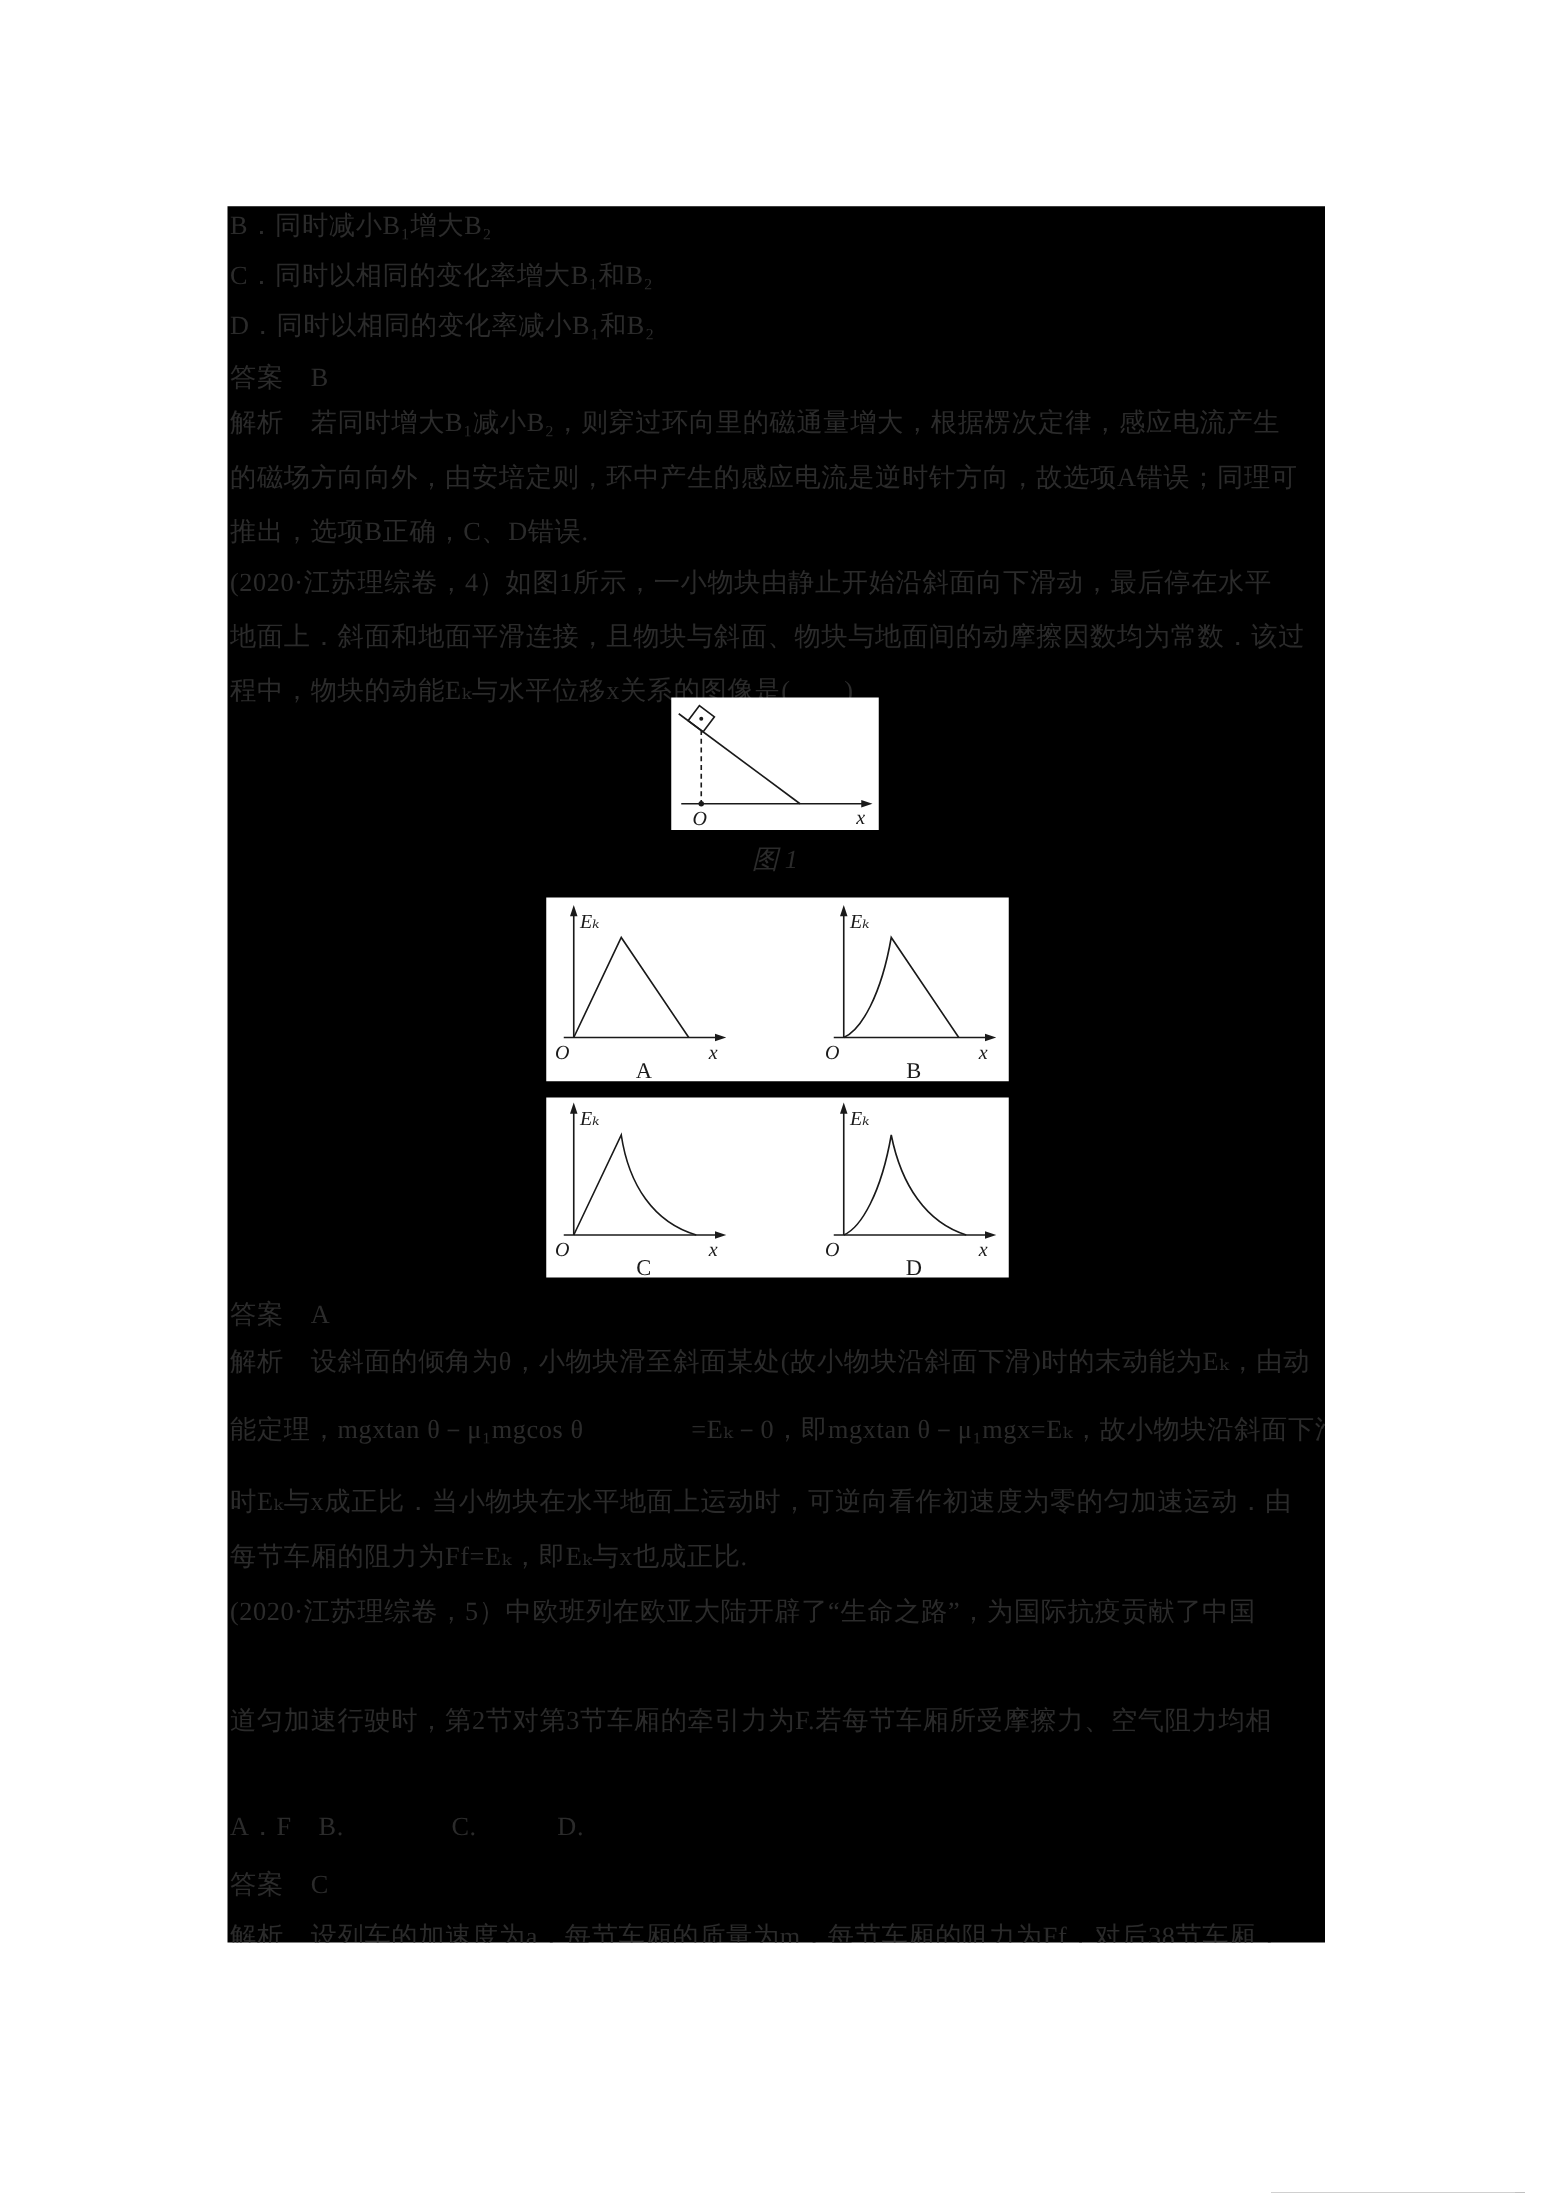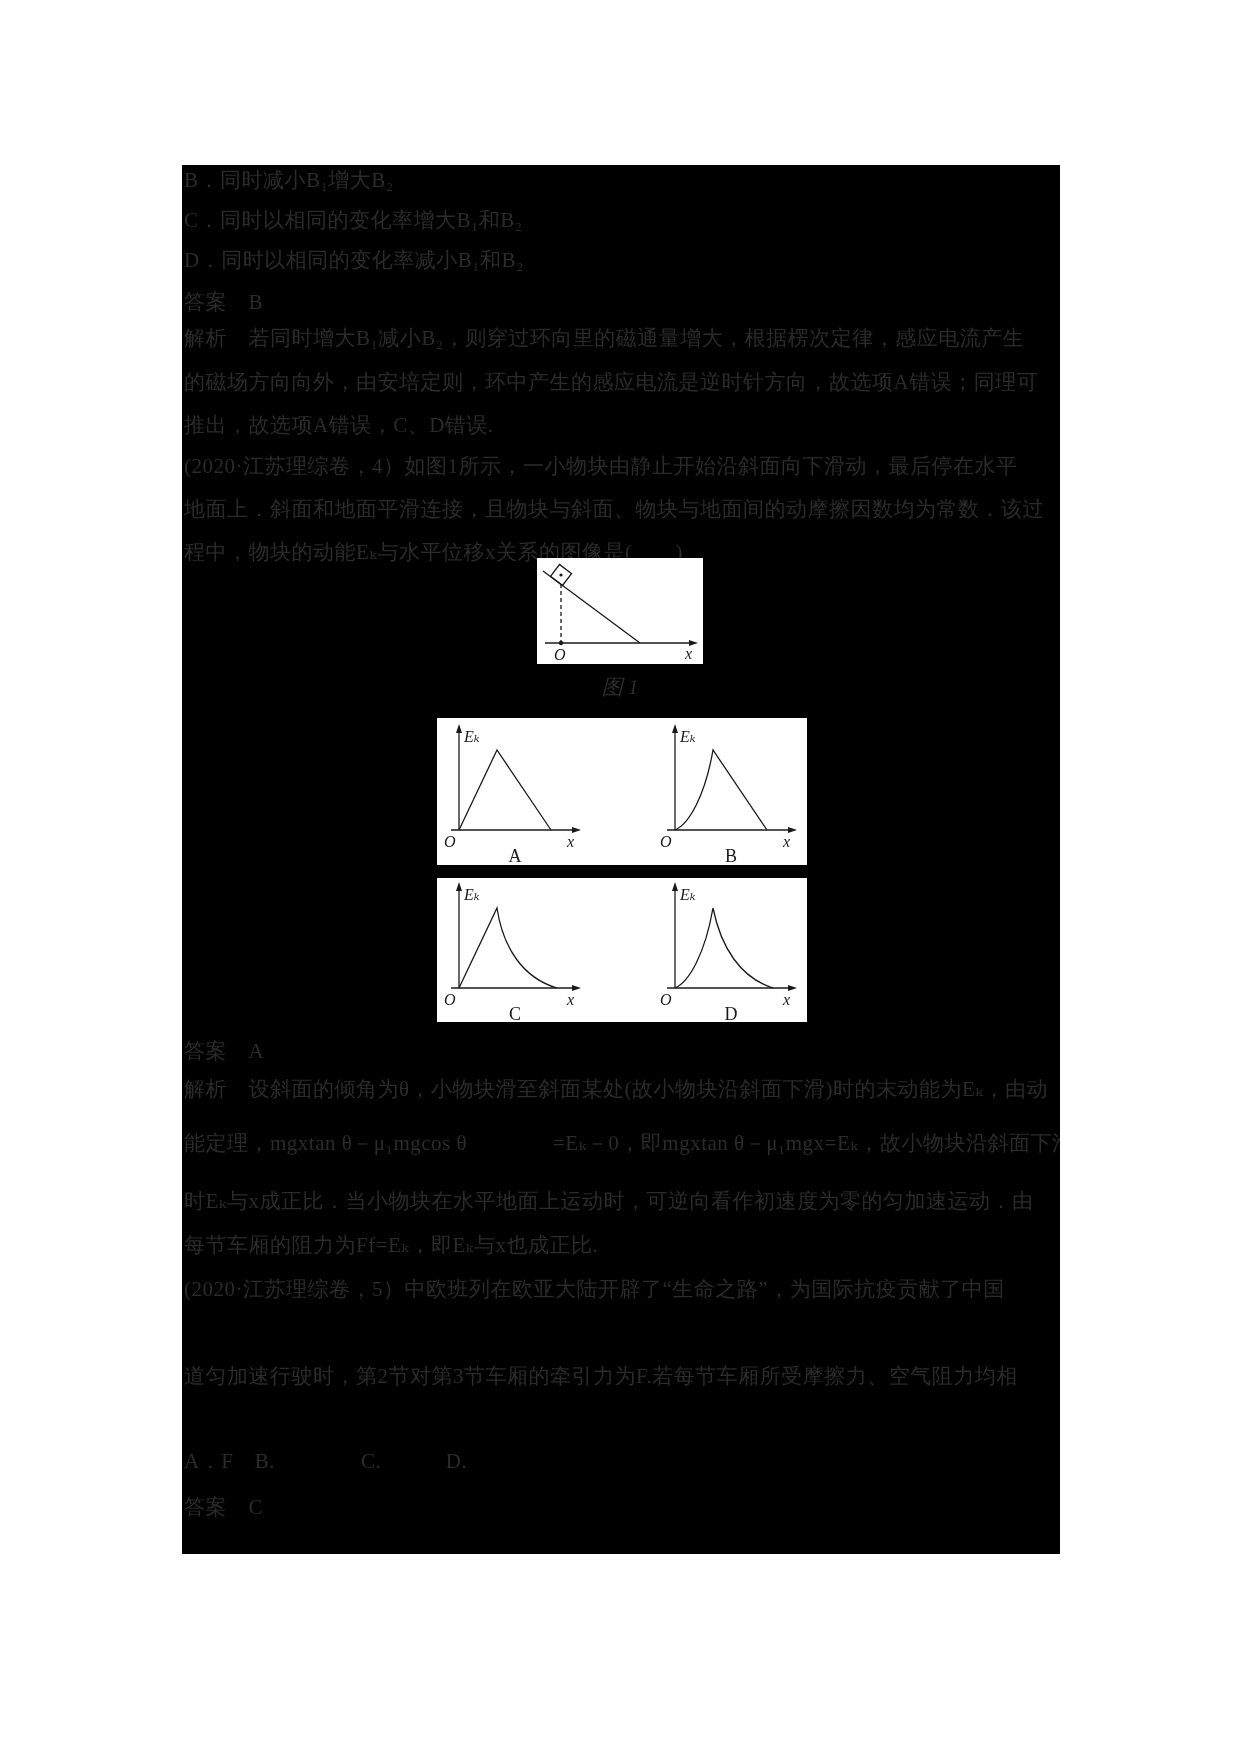--- a/index.html
+++ b/index.html
@@ -45,33 +45,34 @@
 
 <div id="page">
   <div id="panel">
 
     <div class="ln" style="top:2px">B．同时减小B₁增大B₂</div>
     <div class="ln" style="top:42px">C．同时以相同的变化率增大B₁和B₂</div>
     <div class="ln" style="top:82px">D．同时以相同的变化率减小B₁和B₂</div>
     <div class="ln" style="top:124px">答案　B</div>
     <div class="ln" style="top:204px">的磁场方向向外，由安培定则，环中产生的感应电流是逆时针方向，故选项A错误；同理可</div>
     <div class="ln" style="top:160px">解析　若同时增大B₁减小B₂，则穿过环向里的磁通量增大，根据楞次定律，感应电流产生</div>
-    <div class="ln" style="top:247px">推出，故选项A错误，C、D错误.</div>
+    <div class="ln" style="top:247px">推出，选项B正确，C、D错误.</div>
     <div class="ln" style="top:288px">(2020·江苏理综卷，4）如图1所示，一小物块由静止开始沿斜面向下滑动，最后停在水平</div>
     <div class="ln" style="top:331px">地面上．斜面和地面平滑连接，且物块与斜面、物块与地面间的动摩擦因数均为常数．该过</div>
     <div class="ln" style="top:374px">程中，物块的动能Eₖ与水平位移x关系的图像是(　　)</div>
     <div class="ln" style="top:873px">答案　A</div>
     <div class="ln" style="top:911px">解析　设斜面的倾角为θ，小物块滑至斜面某处(故小物块沿斜面下滑)时的末动能为Eₖ，由动</div>
     <div class="ln" style="top:965px">能定理，mgxtan θ－μ₁mgcos θ　　　　=Eₖ－0，即mgxtan θ－μ₁mgx=Eₖ，故小物块沿斜面下滑</div>
     <div class="ln" style="top:1023px">时Eₖ与x成正比．当小物块在水平地面上运动时，可逆向看作初速度为零的匀加速运动．由</div>
     <div class="ln" style="top:1067px">每节车厢的阻力为Ff=Eₖ，即Eₖ与x也成正比.</div>
     <div class="ln" style="top:1111px">(2020·江苏理综卷，5）中欧班列在欧亚大陆开辟了“生命之路”，为国际抗疫贡献了中国</div>
     <div class="ln" style="top:1198px">道匀加速行驶时，第2节对第3节车厢的牵引力为F.若每节车厢所受摩擦力、空气阻力均相</div>
     <div class="ln" style="top:1283px">A．F　B.　　　　C.　　　D.</div>
     <div class="ln" style="top:1329px">答案　C</div>
+    <div class="ln" style="top:1371px">解析　设列车的加速度为a，每节车厢的质量为m，每节车厢的阻力为Ff，对后38节车厢，</div>
 
     <div class="figbox" style="left:355px;top:393px;width:166px;height:106px;">
       <svg width="166" height="106" viewBox="0 0 166 106">
         <line class="ink" x1="6" y1="13" x2="103" y2="85"></line>
         <line class="ink" x1="8" y1="85" x2="156" y2="85"></line>
         <polygon class="ink-fill" points="161,85 152,82 152,88"></polygon>
         <line class="ink" x1="24" y1="26" x2="24" y2="85" stroke-dasharray="4,3"></line>
         <rect class="ink" x="16.5" y="9.5" width="15" height="15" transform="rotate(37 24 17)" fill="#ffffff"></rect>
         <circle class="ink-fill" cx="24" cy="17" r="1.6"></circle>
         <circle class="ink-fill" cx="24" cy="85" r="2.2"></circle>

